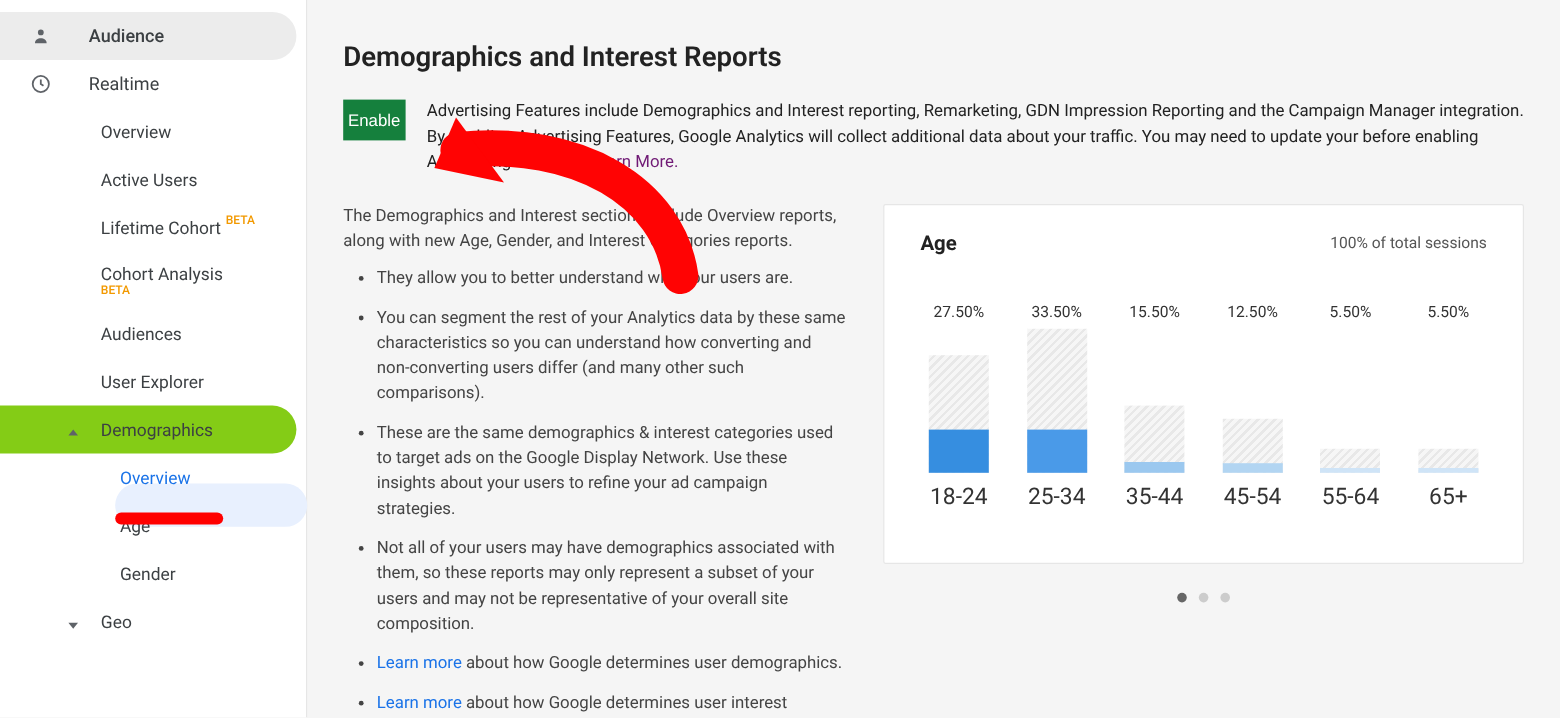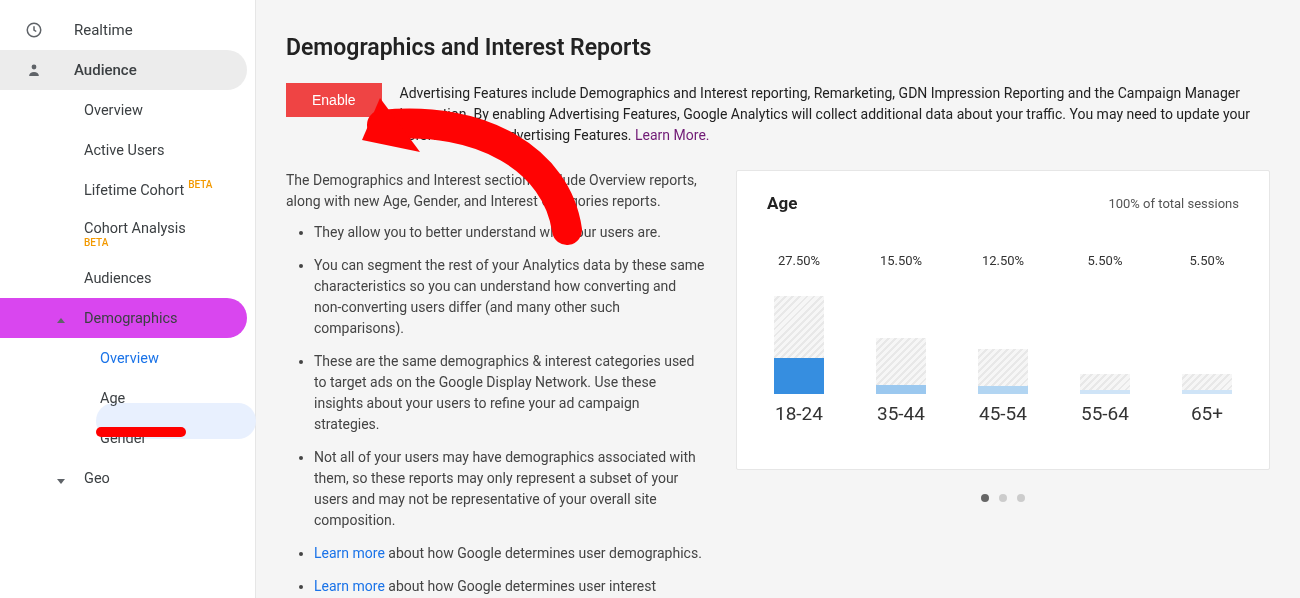--- a/index.html
+++ b/index.html
@@ -47,21 +47,21 @@
     align-items: center;
     justify-content: center;
   }
   .nav-item .chev {
     position: absolute;
     left: 56px;
     width: 10px;
     height: 10px;
     color: #5f6368;
   }
-  .nav-item.demo-parent { background:#d946ef; border-radius:0 24px 24px 0; margin-right:8px;}
+  .nav-item.demo-parent { background:#84cc16; border-radius:0 24px 24px 0; margin-right:8px;}
   .nav-item.overview-active {
     color:#1a73e8;
     position:relative;
   }
   .overview-pill {
     position: absolute;
     left: 96px;
     width: 160px;
     height: 36px;
     background: #e8f0fe;
@@ -94,24 +94,24 @@
     position: relative;
   }
   .page-title {
     font-size: 23px;
     font-weight: 600;
     color: #222;
     margin: 10px 0 22px 0;
   }
   .enable-row { display:flex; align-items:flex-start; gap:18px; margin-bottom:24px;}
   .enable-btn {
-    background:#ef4444;
+    background:#15803d;
     color:#fff;
     border:none;
-    padding:9px 26px;
+    padding:9px 4px;
     font-size:14px;
     font-weight:500;
     cursor:pointer;
     flex-shrink:0;
   }
   .enable-text { font-size:14px; line-height:1.5; color:#222;}
   .enable-text a { color:#701a75; text-decoration:none;}
   .columns { display:flex; gap:30px; }
   .left-col { flex:0 0 420px; font-size:14px; color:#444; line-height:1.5;}
   .left-col p { margin-bottom:10px;}
@@ -169,55 +169,58 @@
     z-index: 50;
     pointer-events:none;
   }
 </style>
 </head>
 <body>
 
 <div class="container">
 
   <div class="sidebar" style="position:relative;">
+    <div class="nav-item active">
+      <span class="icon">
+        <svg viewBox="0 0 24 24" width="18" height="18" fill="#5f6368">
+            <circle cx="12" cy="8" r="3.2"></circle>
+            <path d="M5.5 20c0-3.5 3-5.5 6.5-5.5s6.5 2 6.5 5.5"></path>
+          </svg>
+      </span>
+      <span class="text">Audience</span>
+    </div>
     <div class="nav-item">
       <span class="icon">
         <svg viewBox="0 0 24 24" width="18" height="18" fill="none" stroke="#5f6368" stroke-width="2">
             <circle cx="12" cy="12" r="9"></circle>
             <path d="M12 7v5l3 2"></path>
           </svg>
       </span>
       <span class="text">Realtime</span>
     </div>
-    <div class="nav-item active">
-      <span class="icon">
-        <svg viewBox="0 0 24 24" width="18" height="18" fill="#5f6368">
-            <circle cx="12" cy="8" r="3.2"></circle>
-            <path d="M5.5 20c0-3.5 3-5.5 6.5-5.5s6.5 2 6.5 5.5"></path>
-          </svg>
-      </span>
-      <span class="text">Audience</span>
-    </div>
 
     <div class="nav-item sub">
         <span class="text">Overview</span>
       </div>
     <div class="nav-item sub">
         <span class="text">Active Users</span>
       </div>
     <div class="nav-item sub">
         <span class="text">Lifetime Cohort</span>
         <span class="beta">BETA</span>
       </div>
     <div class="nav-item sub" style="height:48px; flex-direction:column; align-items:flex-start; justify-content:center;">
         <span class="text">Cohort Analysis</span>
         <span class="beta" style="top:0;left:0;">BETA</span>
       </div>
     <div class="nav-item sub">
         <span class="text">Audiences</span>
+      </div>
+    <div class="nav-item sub">
+        <span class="text">User Explorer</span>
       </div>
 
     <div class="nav-item sub demo-parent">
       <span class="chev">
         <svg viewBox="0 0 10 10" width="10" height="10" fill="#5f6368">
             <path d="M5 2l4 5H1z"></path>
           </svg>
       </span>
       <span class="text">Demographics</span>
     </div>
@@ -280,20 +283,28 @@
           <div class="bars-row" id="bars-row">
               <div class="bar-col">
                 <div class="bar-val">27.50%</div>
                 <div class="bar-wrap">
                   <div class="bar-bg" style="height: 98px;"></div>
                   <div class="bar-fill" style="height: 36px; background: rgb(54, 142, 224);"></div>
                 </div>
                 <div class="bar-label">18-24</div>
               </div>
               <div class="bar-col">
+                <div class="bar-val">33.50%</div>
+                <div class="bar-wrap">
+                  <div class="bar-bg" style="height: 120px;"></div>
+                  <div class="bar-fill" style="height: 36px; background: rgb(74, 154, 232);"></div>
+                </div>
+                <div class="bar-label">25-34</div>
+              </div>
+              <div class="bar-col">
                 <div class="bar-val">15.50%</div>
                 <div class="bar-wrap">
                   <div class="bar-bg" style="height: 56px;"></div>
                   <div class="bar-fill" style="height: 9px; background: rgb(155, 200, 239);"></div>
                 </div>
                 <div class="bar-label">35-44</div>
               </div>
               <div class="bar-col">
                 <div class="bar-val">12.50%</div>
                 <div class="bar-wrap">

